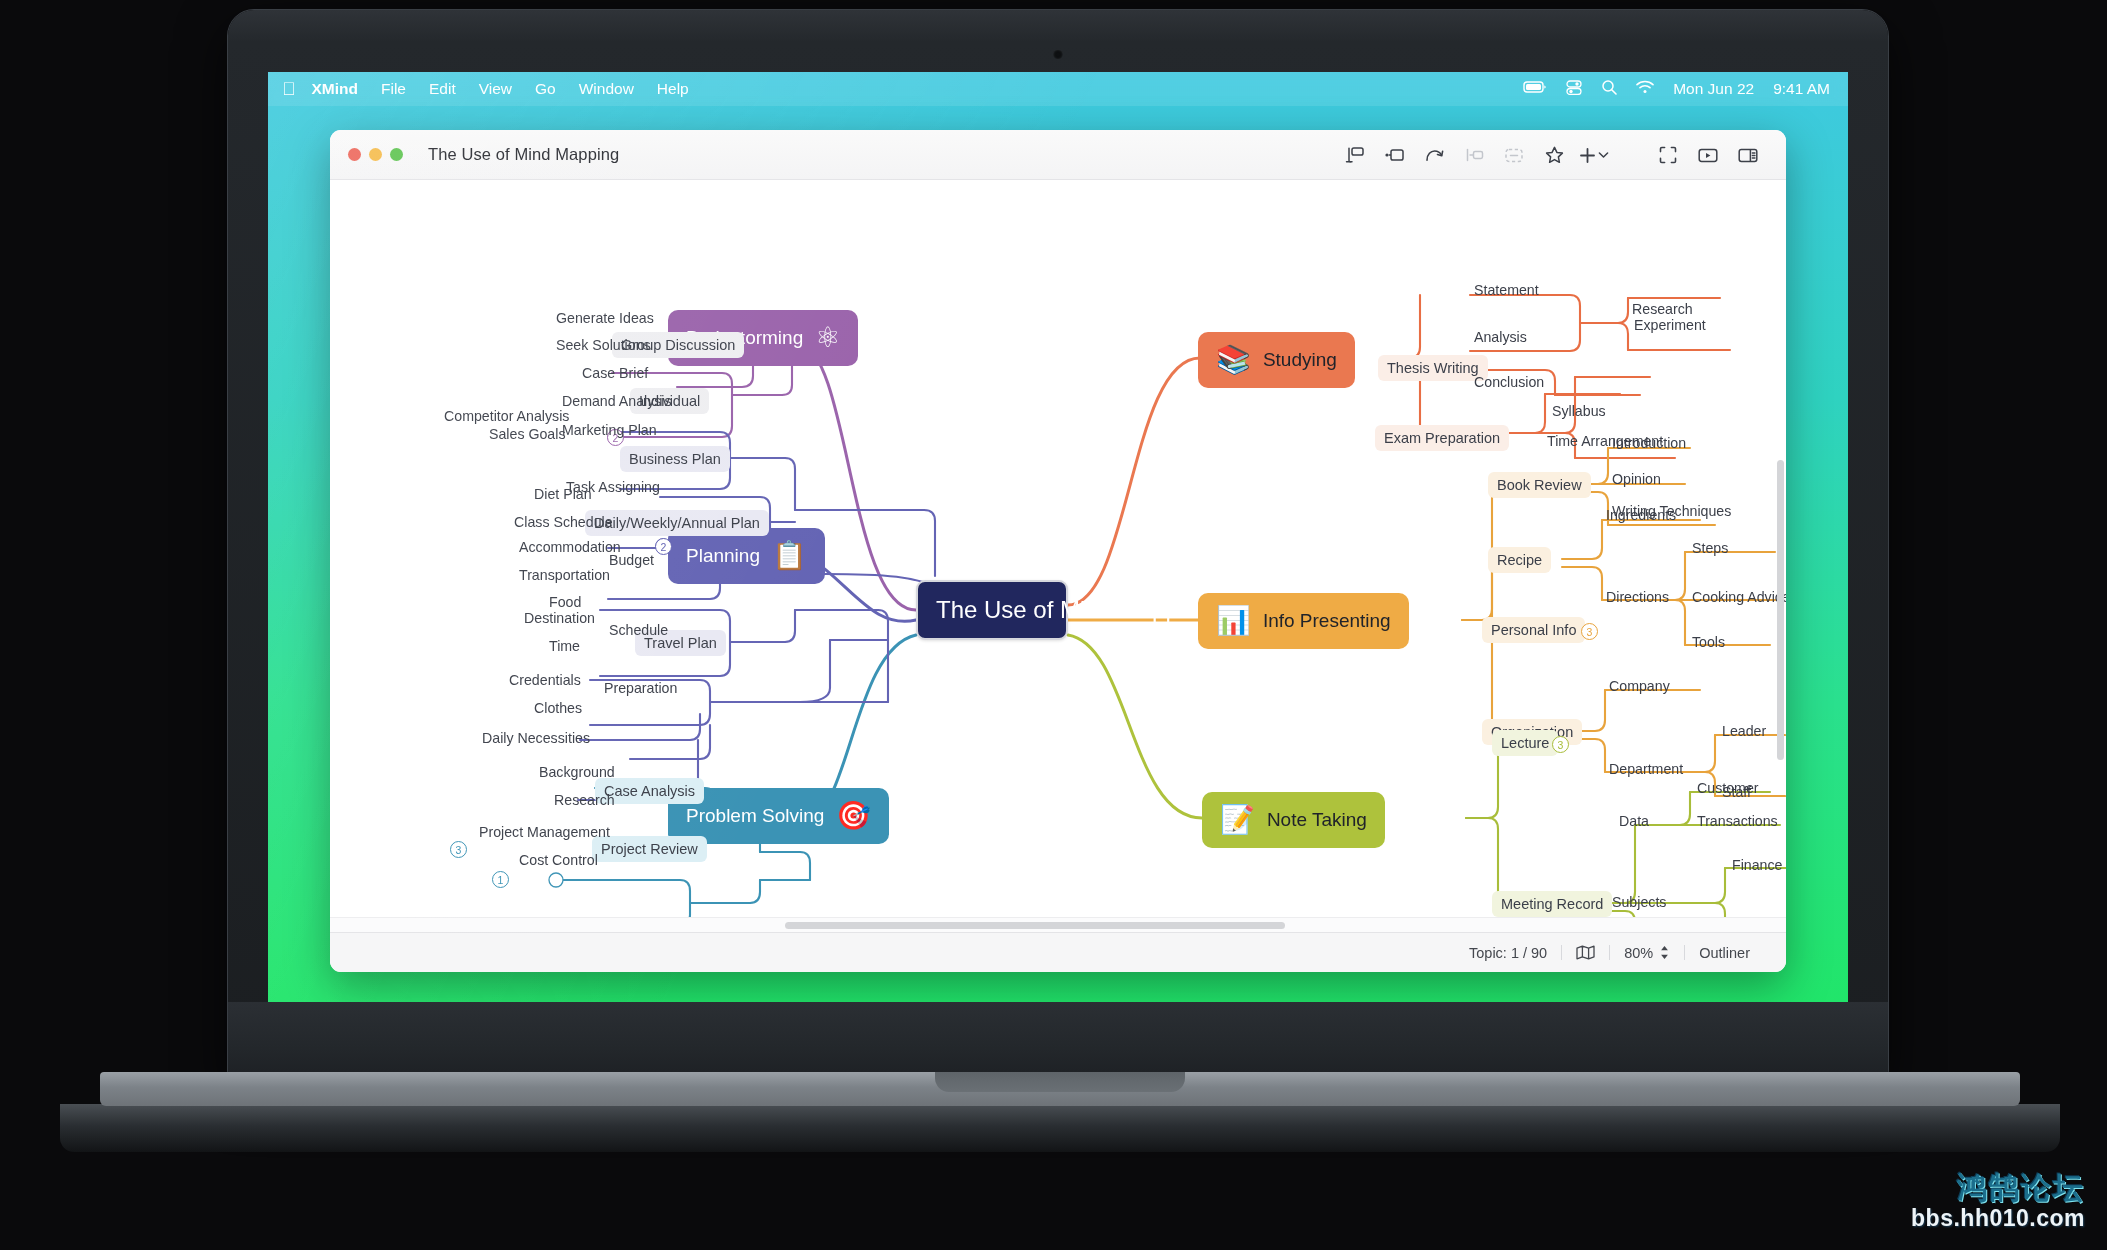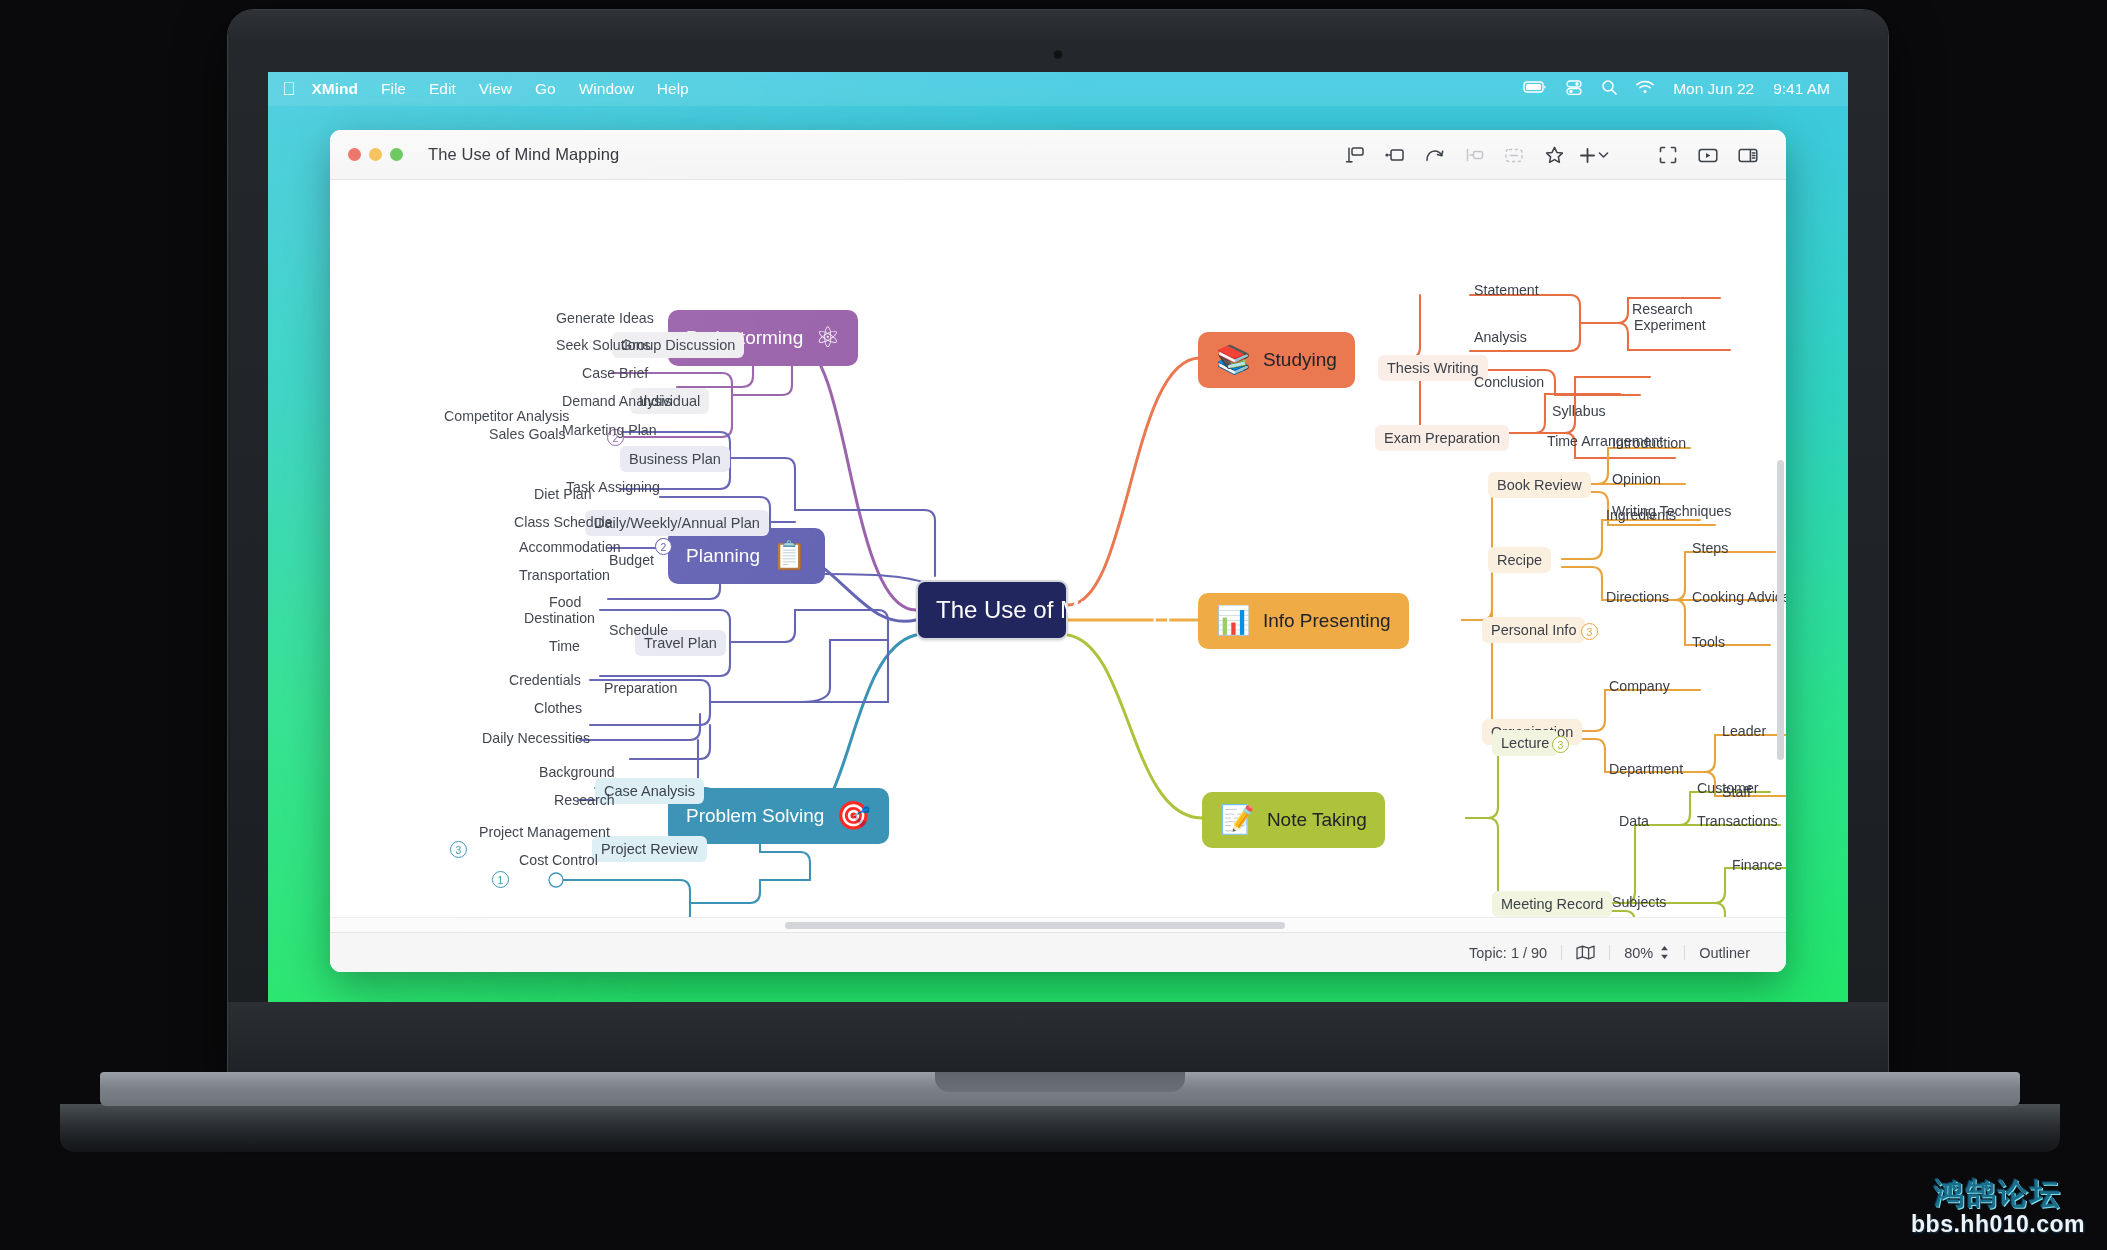--- a/index.html
+++ b/index.html
@@ -169,22 +169,22 @@
     background: #f6f6f7; border-top: 1px solid #e4e4e7;
     display: flex; align-items: center; justify-content: flex-end;
     padding-right: 22px; gap: 0;
     font-size: 14.5px; color: #44474e;
   }
   .sb-item { padding: 0 14px; display: flex; align-items: center; gap: 6px; }
   .sb-div { width: 1px; height: 15px; background: #d8d9dd; }
 
   
   .watermark {
-    position: absolute; right: 22px; bottom: 14px;
-    text-align: center; line-height: 1;
+    position: absolute; right: 22px; bottom: 20px;
+    text-align: right; line-height: 1;
   }
   .wm-cn {
     font-size: 30px; font-weight: bold; letter-spacing: 2px;
     color: #1b6e8c;
     text-shadow: 1px 1px 0 #7fe3ef, -1px -1px 0 #0d3d57;
     font-family: "DejaVu Sans", sans-serif;
   }
   .wm-en {
     font-size: 23px; font-weight: bold; color: #eef4f8; margin-top: 4px;
     text-shadow: 1px 1px 2px #1a3a52; letter-spacing: .5px;

